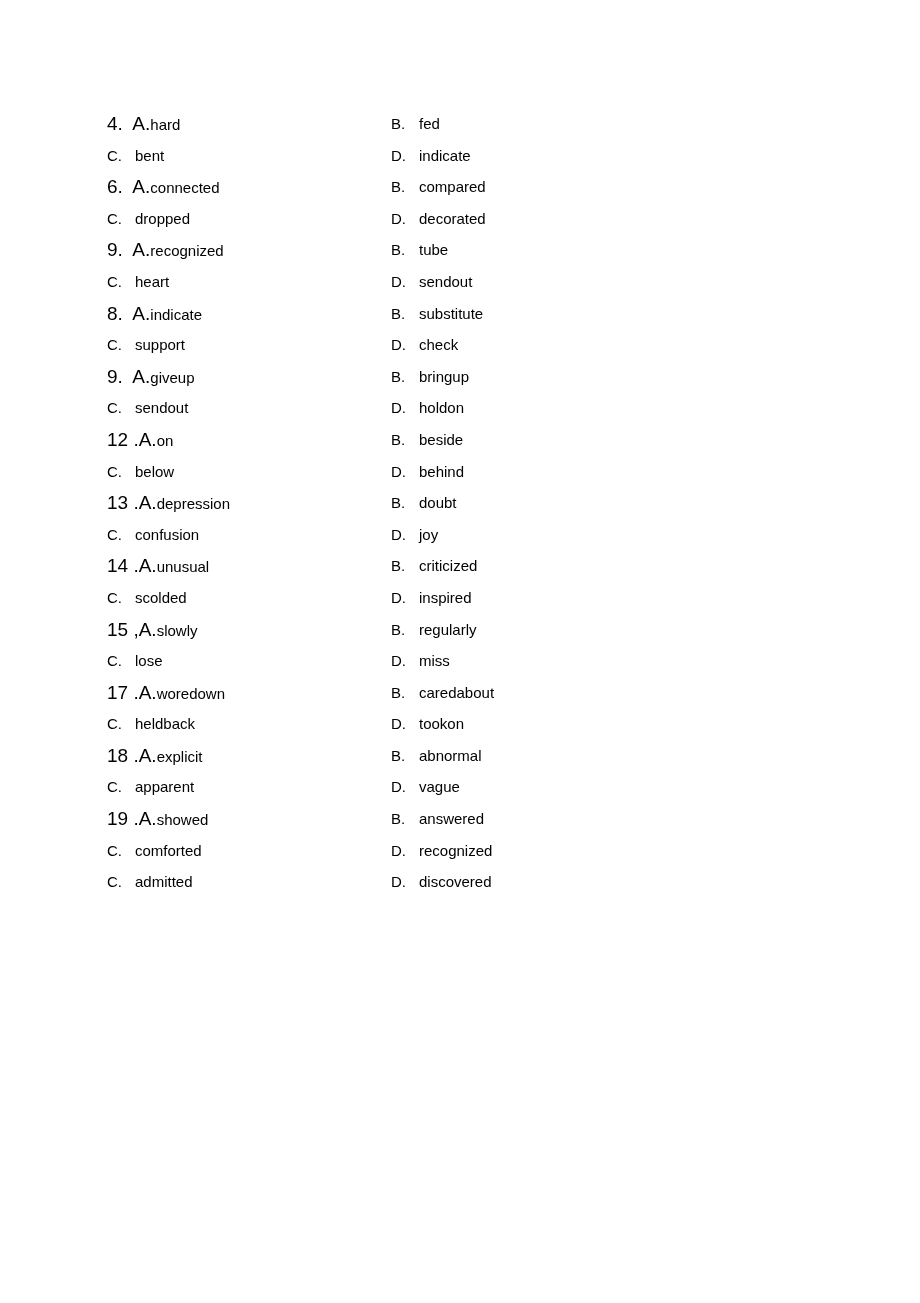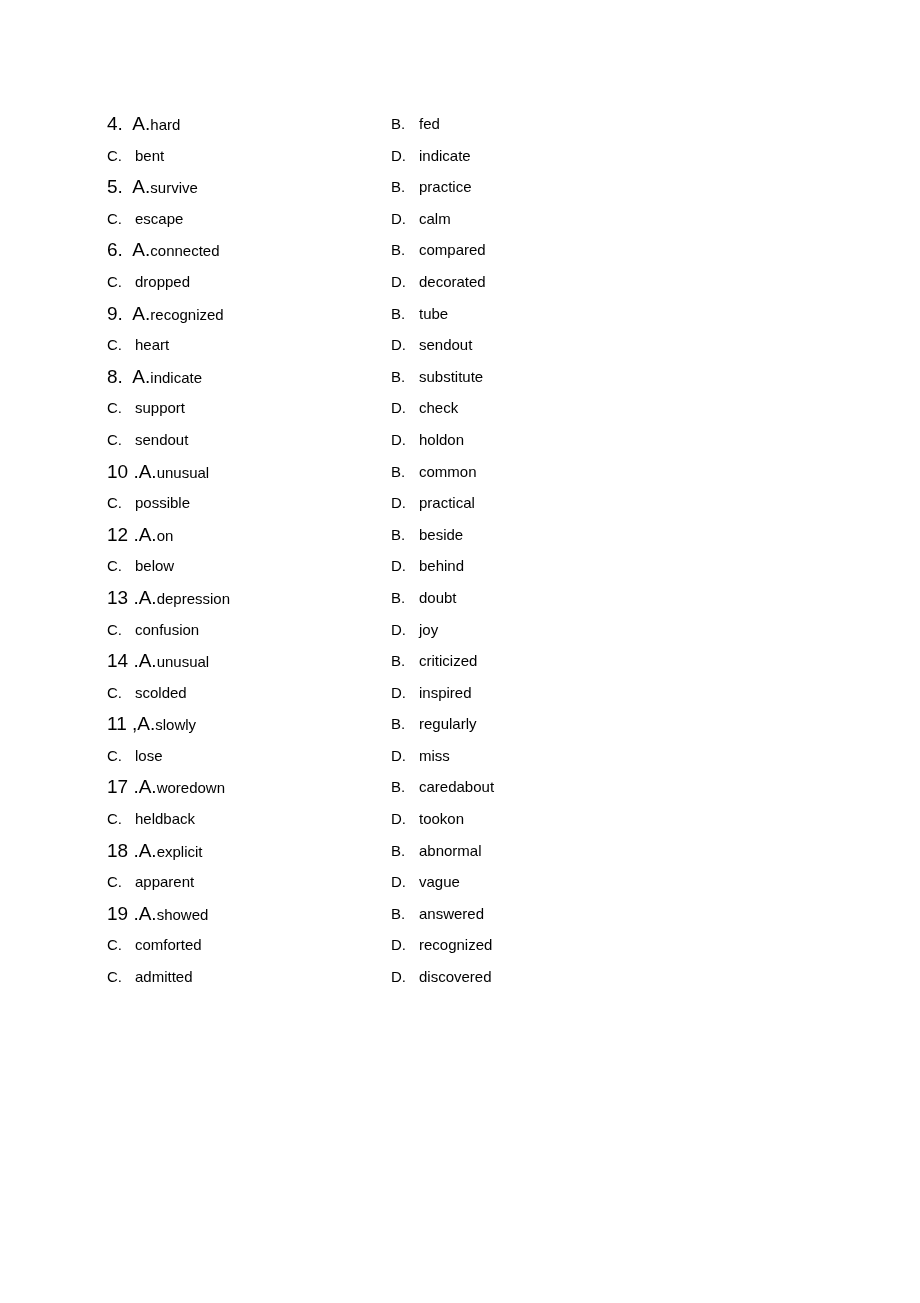--- a/index.html
+++ b/index.html
@@ -80,30 +80,20 @@
           <span class="col-left"><span class="lead">4.  A.</span><span class="opt-word">hard</span></span>
           <span class="col-right"><span class="opt-letter">B.</span><span class="opt-word">fed</span></span>
         </div>
         <div class="opt-row">
           <span class="col-left"><span class="opt-letter">C.</span><span class="opt-word">bent</span></span>
           <span class="col-right"><span class="opt-letter">D.</span><span class="opt-word">indicate</span></span>
         </div>
       </div>
       <div class="question-block">
         <div class="opt-row">
-          <span class="col-left"><span class="lead">5.  A.</span><span class="opt-word">survive</span></span>
-          <span class="col-right"><span class="opt-letter">B.</span><span class="opt-word">practice</span></span>
-        </div>
-        <div class="opt-row">
-          <span class="col-left"><span class="opt-letter">C.</span><span class="opt-word">escape</span></span>
-          <span class="col-right"><span class="opt-letter">D.</span><span class="opt-word">calm</span></span>
-        </div>
-      </div>
-      <div class="question-block">
-        <div class="opt-row">
           <span class="col-left"><span class="lead">6.  A.</span><span class="opt-word">connected</span></span>
           <span class="col-right"><span class="opt-letter">B.</span><span class="opt-word">compared</span></span>
         </div>
         <div class="opt-row">
           <span class="col-left"><span class="opt-letter">C.</span><span class="opt-word">dropped</span></span>
           <span class="col-right"><span class="opt-letter">D.</span><span class="opt-word">decorated</span></span>
         </div>
       </div>
       <div class="question-block">
         <div class="opt-row">
@@ -120,36 +110,30 @@
           <span class="col-left"><span class="lead">8.  A.</span><span class="opt-word">indicate</span></span>
           <span class="col-right"><span class="opt-letter">B.</span><span class="opt-word">substitute</span></span>
         </div>
         <div class="opt-row">
           <span class="col-left"><span class="opt-letter">C.</span><span class="opt-word">support</span></span>
           <span class="col-right"><span class="opt-letter">D.</span><span class="opt-word">check</span></span>
         </div>
       </div>
       <div class="question-block">
         <div class="opt-row">
+          <span class="col-left"><span class="lead">9.  A.</span><span class="opt-word">giveup</span></span>
+          <span class="col-right"><span class="opt-letter">B.</span><span class="opt-word">bringup</span></span>
+        </div>
+        <div class="opt-row">
           <span class="col-left"><span class="opt-letter">C.</span><span class="opt-word">sendout</span></span>
           <span class="col-right"><span class="opt-letter">D.</span><span class="opt-word">holdon</span></span>
         </div>
       </div>
       <div class="question-block">
         <div class="opt-row">
-          <span class="col-left"><span class="lead">10 .A.</span><span class="opt-word">unusual</span></span>
-          <span class="col-right"><span class="opt-letter">B.</span><span class="opt-word">common</span></span>
-        </div>
-        <div class="opt-row">
-          <span class="col-left"><span class="opt-letter">C.</span><span class="opt-word">possible</span></span>
-          <span class="col-right"><span class="opt-letter">D.</span><span class="opt-word">practical</span></span>
-        </div>
-      </div>
-      <div class="question-block">
-        <div class="opt-row">
           <span class="col-left"><span class="lead">12 .A.</span><span class="opt-word">on</span></span>
           <span class="col-right"><span class="opt-letter">B.</span><span class="opt-word">beside</span></span>
         </div>
         <div class="opt-row">
           <span class="col-left"><span class="opt-letter">C.</span><span class="opt-word">below</span></span>
           <span class="col-right"><span class="opt-letter">D.</span><span class="opt-word">behind</span></span>
         </div>
       </div>
       <div class="question-block">
         <div class="opt-row">
@@ -166,21 +150,21 @@
           <span class="col-left"><span class="lead">14 .A.</span><span class="opt-word">unusual</span></span>
           <span class="col-right"><span class="opt-letter">B.</span><span class="opt-word">criticized</span></span>
         </div>
         <div class="opt-row">
           <span class="col-left"><span class="opt-letter">C.</span><span class="opt-word">scolded</span></span>
           <span class="col-right"><span class="opt-letter">D.</span><span class="opt-word">inspired</span></span>
         </div>
       </div>
       <div class="question-block">
         <div class="opt-row">
-          <span class="col-left"><span class="lead">11 ,A.</span><span class="opt-word">slowly</span></span>
+          <span class="col-left"><span class="lead">15 ,A.</span><span class="opt-word">slowly</span></span>
           <span class="col-right"><span class="opt-letter">B.</span><span class="opt-word">regularly</span></span>
         </div>
       </div>
       <div class="question-block">
         <div class="opt-row">
           <span class="col-left"><span class="opt-letter">C.</span><span class="opt-word">lose</span></span>
           <span class="col-right"><span class="opt-letter">D.</span><span class="opt-word">miss</span></span>
         </div>
       </div>
       <div class="question-block">

